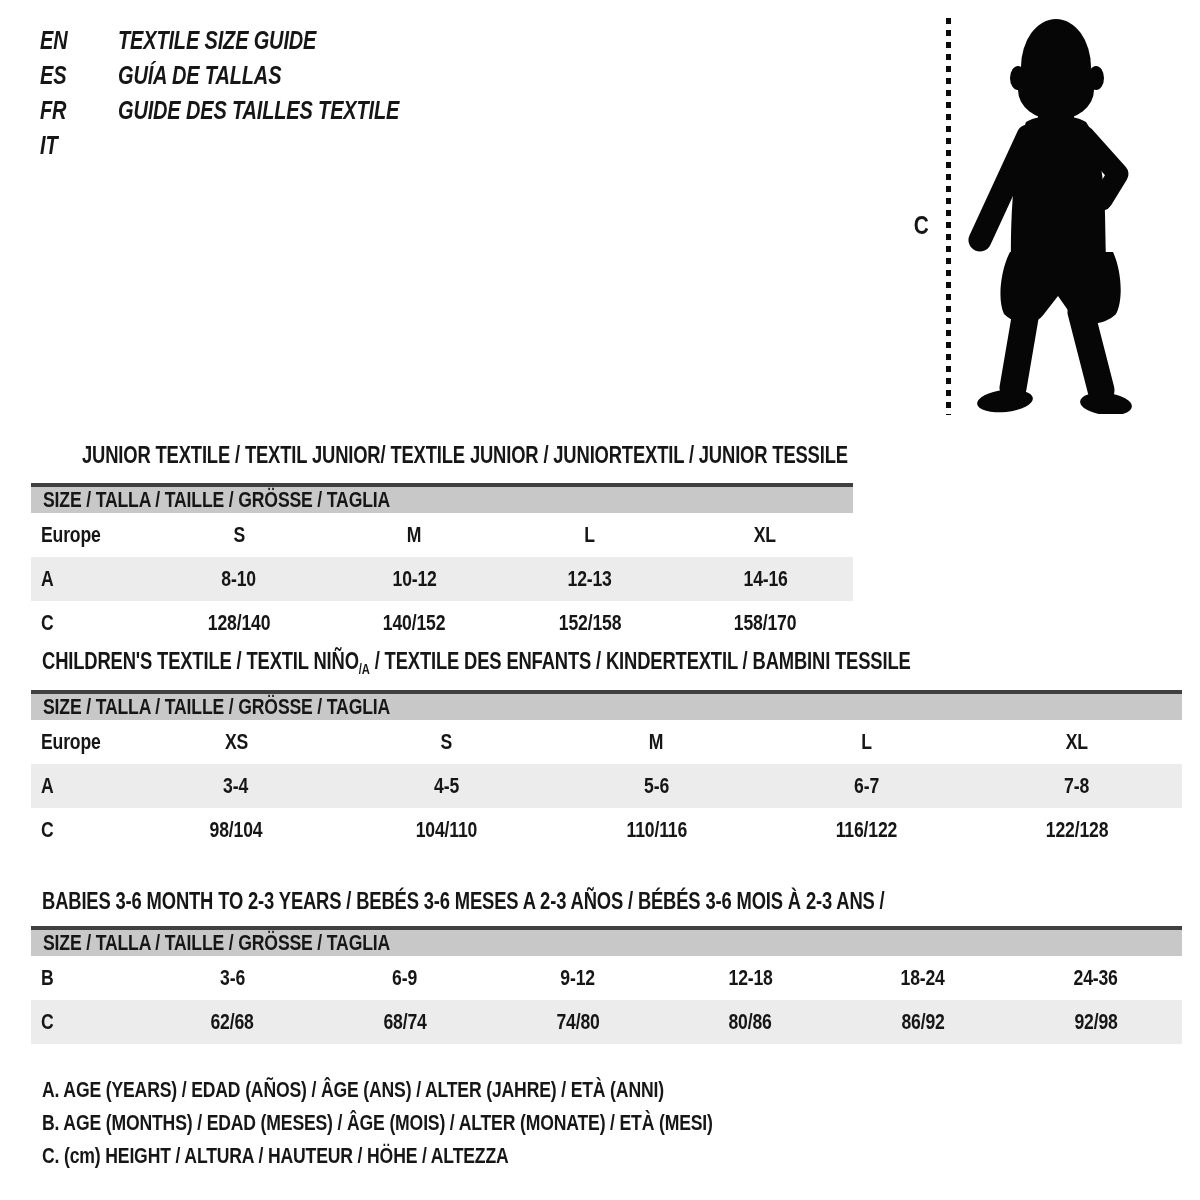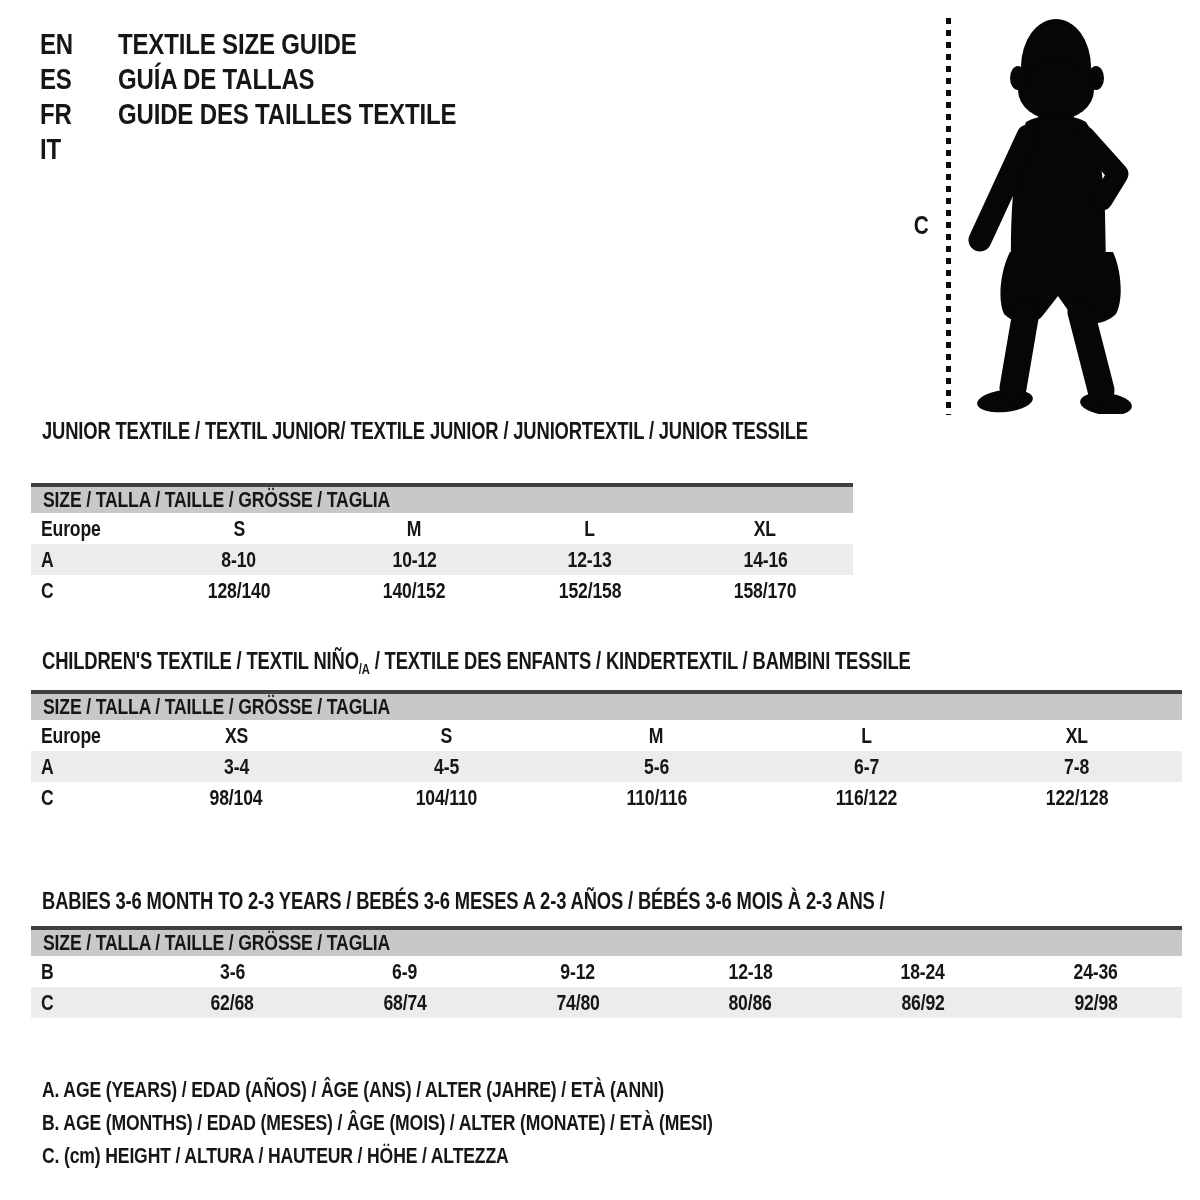--- a/index.html
+++ b/index.html
@@ -7,21 +7,21 @@
     position:relative; width:1200px; height:1200px; background:#ffffff;
     font-family:"Liberation Sans", sans-serif; color:#161616; font-weight:700;
     overflow:hidden;
   }
   
   .cnd { display:inline-block; transform:scaleX(0.8); white-space:nowrap; letter-spacing:-0.2px; }
   .ol  { transform-origin:0 50%; }
 
   
   .languages { position:absolute; left:40px; top:26px; }
-  .lang-row { display:flex; align-items:center; height:35px; font-size:30px; }
+  .lang-row { display:flex; height:35px; font-size:25px;font-style:italic; }
   .lang-code { width:78px; }
 
   
   .dashed-line {
     position:absolute; left:946px; top:18px; width:5px; height:397px;
     background:repeating-linear-gradient(to bottom,#0a0a0a 0px,#0a0a0a 6px,transparent 6px,transparent 12px);
   }
   .measure-label { position:absolute; left:912px; top:210px; font-size:26px; }
   .baby-svg { position:absolute; left:966px; top:14px; width:175px; height:400px; }
 
@@ -29,32 +29,32 @@
   .heading { position:absolute; left:42px; margin:0; font-size:23px; font-weight:700; }
   .heading .sub { font-size:14px; vertical-align:-5px; }
 
   
   .size-table { position:absolute; left:31px; }
   .tbl-head {
     height:30px; background:#c8c8c8; display:flex; align-items:center;
     padding-left:12px; font-size:22px; box-sizing:border-box;
     border-top:4px solid #404040;
   }
-  .tbl-row { display:flex; align-items:center; height:31px; font-size:22px; }
+  .tbl-row { display:flex; align-items:center; height:44px; font-size:22px;justify-content:flex-end; }
   .tbl-row.alt { background:#ececec; }
   .cell { flex:1; text-align:center; }
   .cell.label { text-align:left; padding-left:10px; box-sizing:border-box; }
   .t-junior   { width:822px; top:483px; }
   .t-junior   .cell.label { flex:0 0 120px; }
   .t-children { width:1151px; top:690px; }
   .t-children .cell.label { flex:0 0 100px; }
   .t-babies   { width:1151px; top:926px; }
   .t-babies   .cell.label { flex:0 0 115px; }
 
-  .h-junior    { top:418px; }
+  .h-junior    { top:442px;margin-left:40px; }
   .h-children  { top:648px; }
   .h-babies-1  { top:888px; }
   .h-babies-2  { top:881px; }
 
   
   .legend { position:absolute; left:42px; top:1070px; }
   .legend-line { height:33px; font-size:22px; display:flex; align-items:flex-end; }
 </style>
 </head>
 <body>

